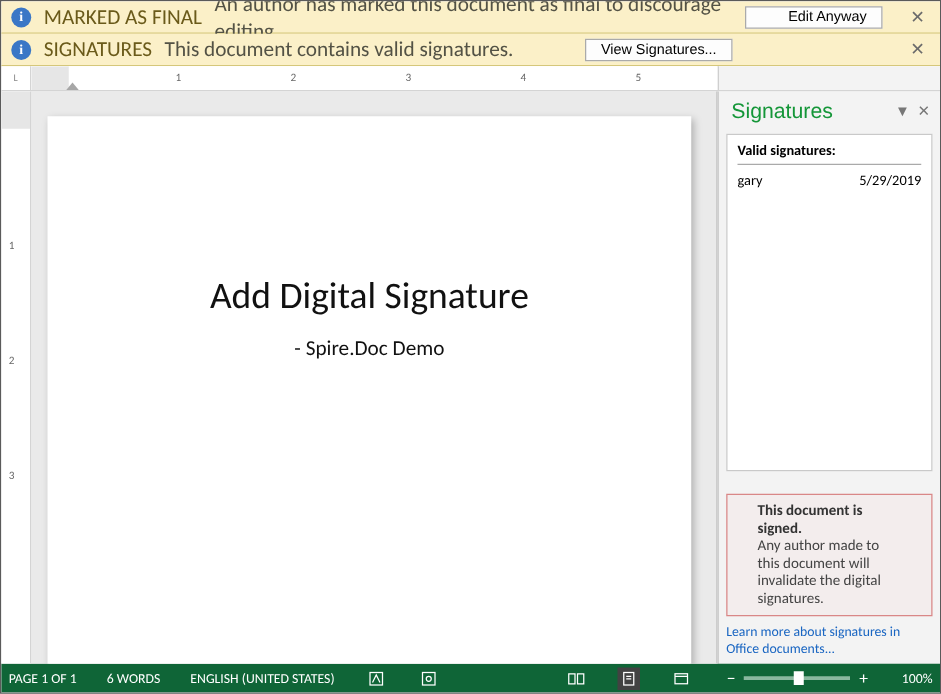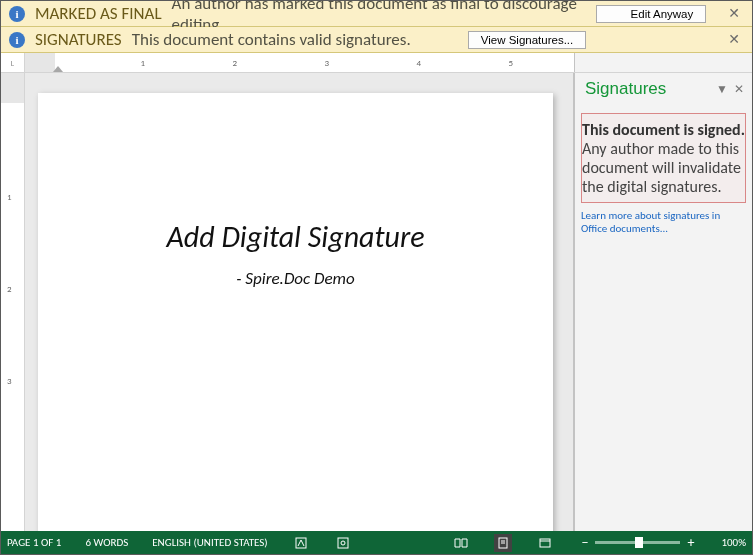--- a/index.html
+++ b/index.html
@@ -133,21 +133,20 @@
     left: 6px;
     font-size: 9px;
     color: #686868;
   }
   .doc-area {
     flex: 1;
     position: relative;
     background: #eaeaea;
     border-right: 1px solid #c3c3c3;
     overflow: hidden;
-    font-style: italic;
   }
   .page {
     position: absolute;
     left: 13px;
     top: 20px;
     width: 515px;
     height: 700px;
     background: #fff;
     box-shadow: 2px 2px 6px rgba(0,0,0,0.25);
   }
@@ -211,22 +210,22 @@
   }
   .sig-row {
     display: flex;
     justify-content: space-between;
     padding: 2px 0;
   }
   .warn-box {
     margin: 12px 6px 4px 6px;
     border: 1px solid #d98787;
     background: #f3eded;
-    padding: 6px 0;
-    font-size: 16px;
+    padding: 6px 24px;
+    font-size: 12px;
     color: #444;
   }
   .warn-box b { color: #333; }
   .learn-link {
     margin: 2px 6px 6px 6px;
     color: #1a66c2;
     font-size: 11px;
     cursor: pointer;
   }
   
@@ -313,20 +312,27 @@
       <div class="doc-sub">- Spire.Doc Demo</div>
     </div>
   </div>
 
   <div class="sidepane">
     <div class="pane-header">
       <span class="pane-title">Signatures</span>
       <span class="pane-ctrl">▼</span>
       <span class="pane-ctrl">✕</span>
     </div>
+    <div class="pane-body">
+      <div class="sig-heading">Valid signatures:</div>
+      <div class="sig-row">
+        <span>gary</span>
+        <span>5/29/2019</span>
+      </div>
+    </div>
     <div class="warn-box">
       <b>This document is signed.</b><br>
       <span>Any author made to this document will invalidate the digital signatures.</span>
     </div>
     <div class="learn-link">Learn more about signatures in Office documents...</div>
   </div>
 </div>
 
 <div class="statusbar">
   <span class="status-item">PAGE 1 OF 1</span>

